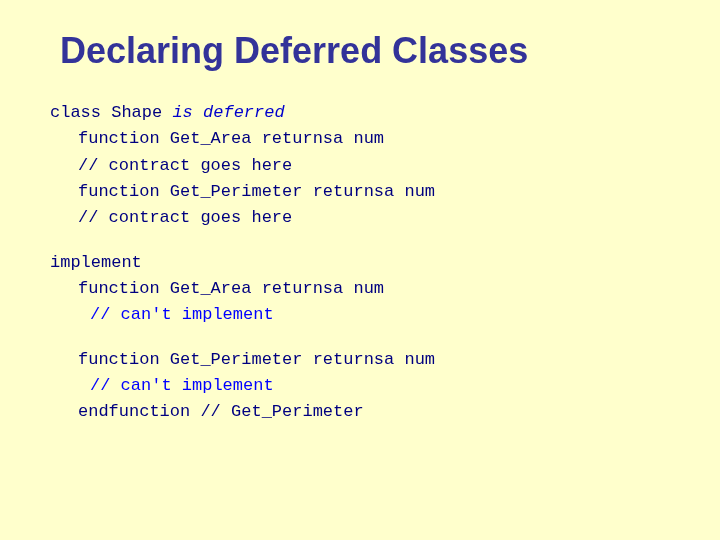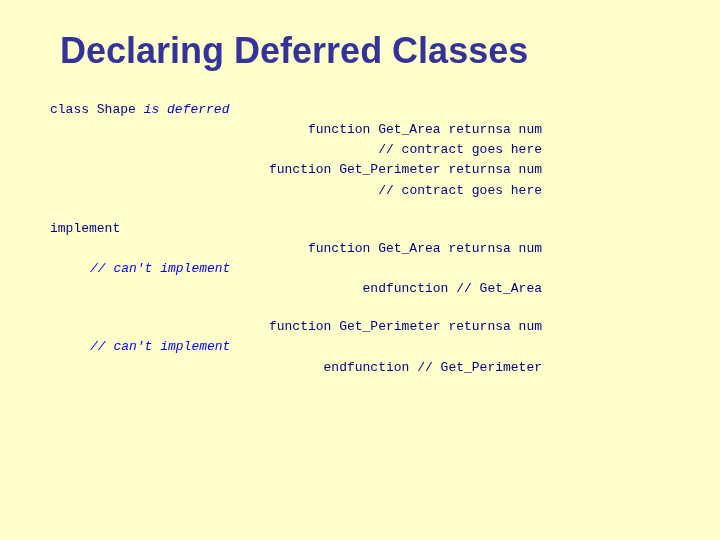--- a/index.html
+++ b/index.html
@@ -29,42 +29,40 @@
       font-family: Arial, Helvetica, sans-serif;
       font-size: 36px;
       font-weight: bold;
       color: #333399;
       margin-bottom: 28px;
       margin-left: 10px;
     }
 
     .code-block {
       font-family: 'Courier New', Courier, monospace;
-      font-size: 13px;
+      font-size: 17px;
       line-height: 1.55;
       color: #000080;
     }
 
     .code-block .deferred-keyword {
       color: #0000cc;
       font-style: italic;
     }
 
     .code-block .italic-comment {
       color: #0000ff;
-      font-style: italic;
     }
 
     .code-section {
       margin-bottom: 18px;
     }
 
     .indent1 {
       margin-left: 28px;
-      text-align: right;
     }
 
     .indent2 {
       margin-left: 40px;
     }
   </style>
 </head>
 <body>
 
 <div class="slide-container">
@@ -77,21 +75,20 @@
       <div class="indent1">function Get_Area returnsa num</div>
       <div class="indent1">// contract goes here</div>
       <div class="indent1">function Get_Perimeter returnsa num</div>
       <div class="indent1">// contract goes here</div>
     </div>
 
     <div class="code-section">
       <div>implement</div>
       <div class="indent1">function Get_Area returnsa num</div>
       <div class="indent2"><span class="italic-comment">// can't implement</span></div>
-      <div class="indent1">endfunction // Get_Area</div>
     </div>
 
     <div class="code-section">
       <div class="indent1">function Get_Perimeter returnsa num</div>
       <div class="indent2"><span class="italic-comment">// can't implement</span></div>
       <div class="indent1">endfunction // Get_Perimeter</div>
     </div>
 
   </div>
 </div>

